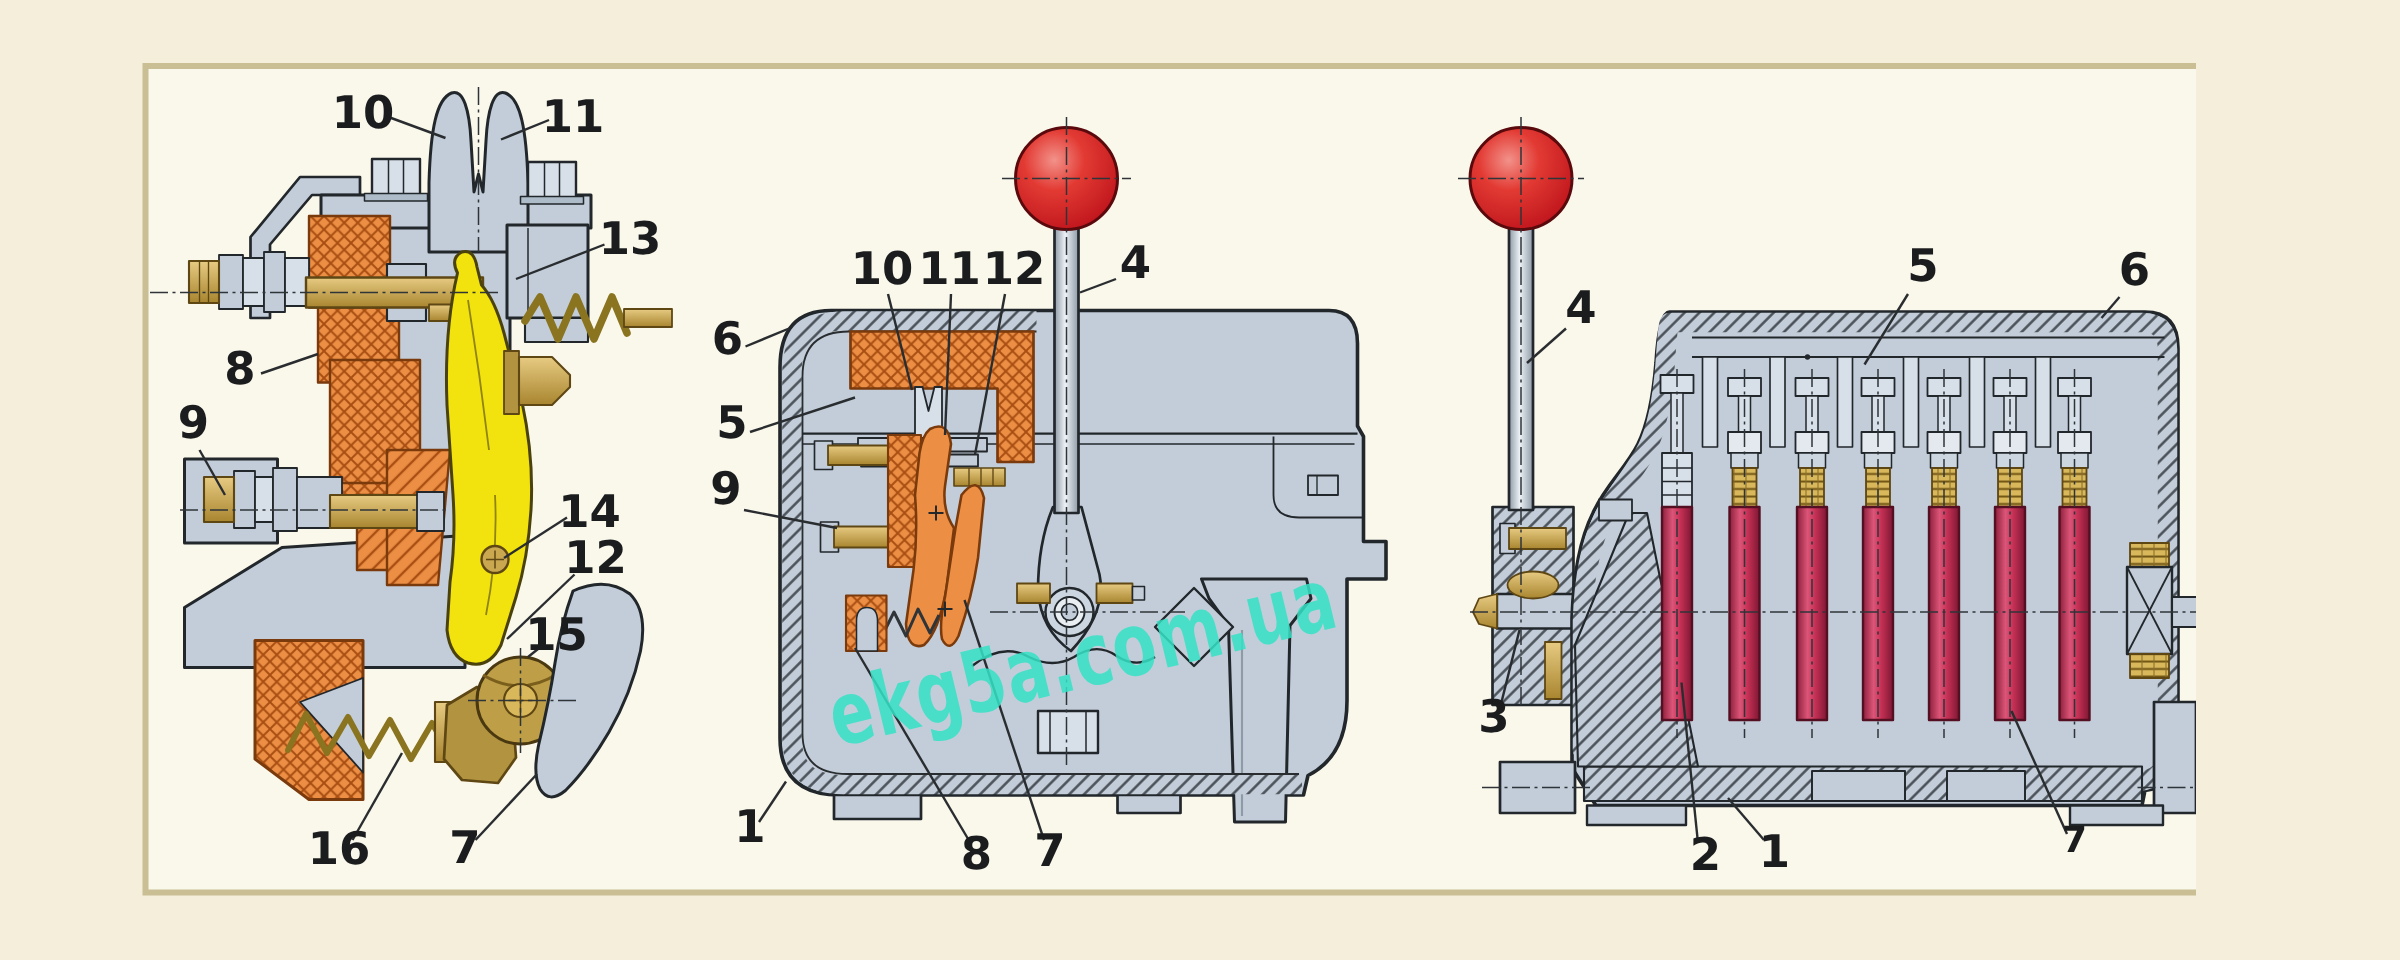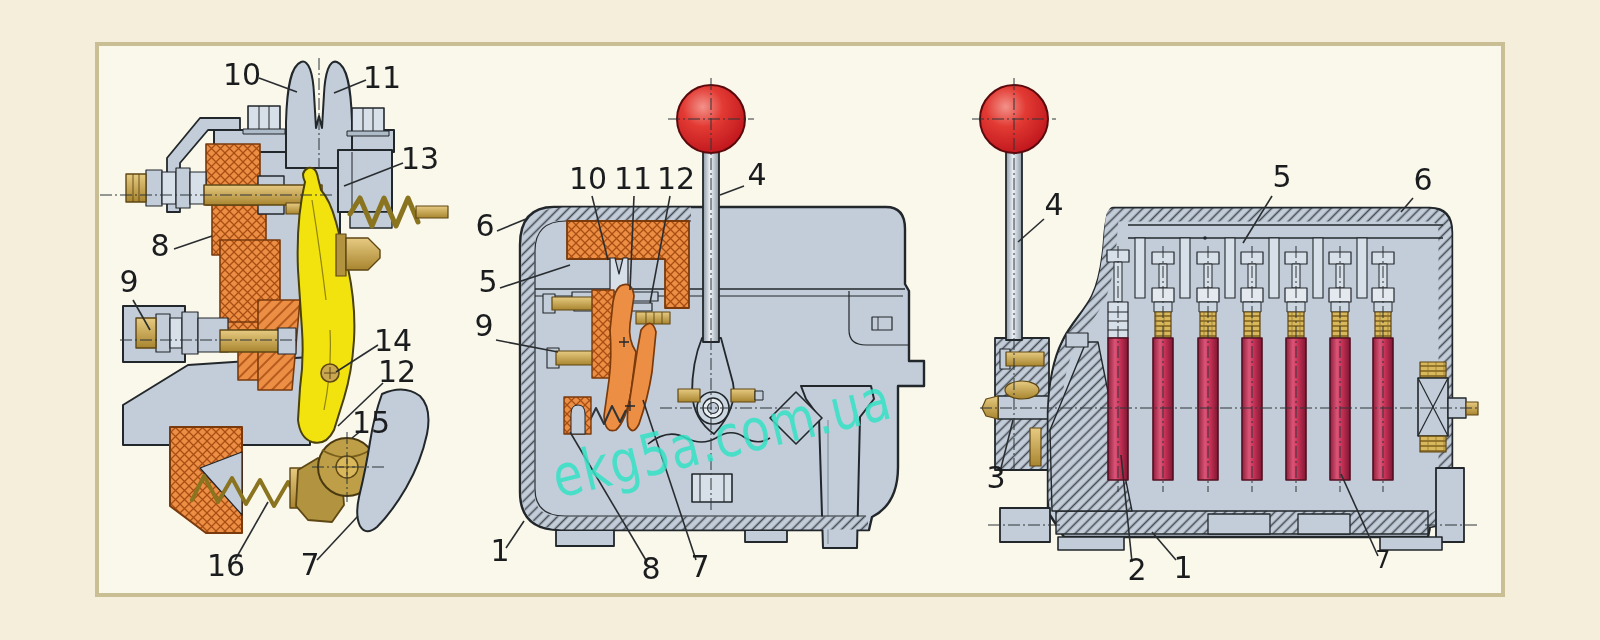--- a/index.html
+++ b/index.html
@@ -1,17 +1,17 @@
 <!DOCTYPE html>
 <html><head>
 <meta charset="utf-8">
 <style>
   html,body{margin:0;padding:0;background:#F4EEDA;}
-  .stage{position:relative;width:1600px;height:640px;background:#3b82f6;overflow:hidden;
-         font-family:"DejaVu Sans","Liberation Sans",sans-serif;}
+  .stage{position:relative;width:1464px;height:640px;background:#3b82f6;overflow:hidden;
+         font-family:"DejaVu Sans","Liberation Sans",sans-serif;font-weight:bold;}
   .stage svg{position:absolute;left:0;top:0;}
   text.callout{font-family:"DejaVu Sans","Liberation Sans",sans-serif;fill:#1A1C1E;}
   text.wm{font-family:"DejaVu Sans","Liberation Sans",sans-serif;}
 </style>
 </head>
 <body>
 
 <div class="stage">
 <svg width="1600" height="640" viewBox="0 0 1600 640">
   <defs>

